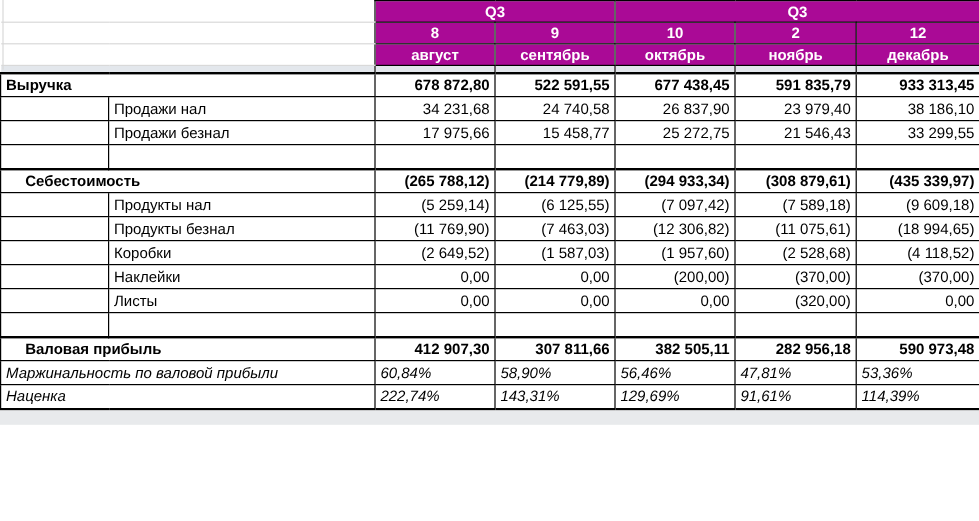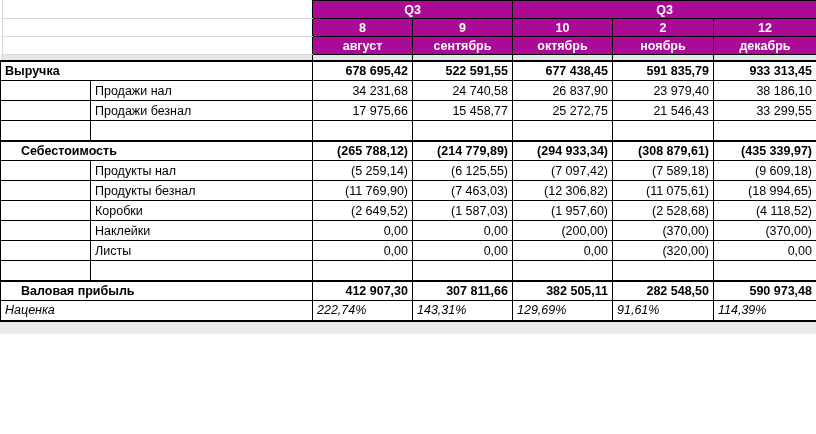--- a/index.html
+++ b/index.html
@@ -118,21 +118,21 @@
           <td class="band-cell"></td>
           <td class="band-cell"></td>
           <td class="band-cell"></td>
           <td class="band-cell"></td>
           <td class="band-cell"></td>
         </tr>
       </thead>
     <tbody>
         <tr class="section">
           <td class="label" colspan="2">Выручка</td>
-          <td class="num">678 695,42</td>
+          <td class="num">678 872,80</td>
           <td class="num">522 591,55</td>
           <td class="num">677 438,45</td>
           <td class="num">591 835,79</td>
           <td class="num">933 313,45</td>
         </tr>
         <tr class="sub">
           <td class="indent"></td>
           <td class="label">Продажи нал</td>
           <td class="num">34 231,68</td>
           <td class="num">24 740,58</td>
@@ -218,22 +218,30 @@
           <td class="num"></td>
           <td class="num"></td>
           <td class="num"></td>
           <td class="num"></td>
         </tr>
         <tr class="section thick-top">
           <td class="label" colspan="2">Валовая прибыль</td>
           <td class="num">412 907,30</td>
           <td class="num">307 811,66</td>
           <td class="num">382 505,11</td>
-          <td class="num">282 548,50</td>
+          <td class="num">282 956,18</td>
           <td class="num">590 973,48</td>
+        </tr>
+        <tr class="percent">
+          <td class="label" colspan="2">Маржинальность по валовой прибыли</td>
+          <td class="num">60,84%</td>
+          <td class="num">58,90%</td>
+          <td class="num">56,46%</td>
+          <td class="num">47,81%</td>
+          <td class="num">53,36%</td>
         </tr>
         <tr class="percent thick-bottom">
           <td class="label" colspan="2">Наценка</td>
           <td class="num">222,74%</td>
           <td class="num">143,31%</td>
           <td class="num">129,69%</td>
           <td class="num">91,61%</td>
           <td class="num">114,39%</td>
         </tr>
       </tbody>

